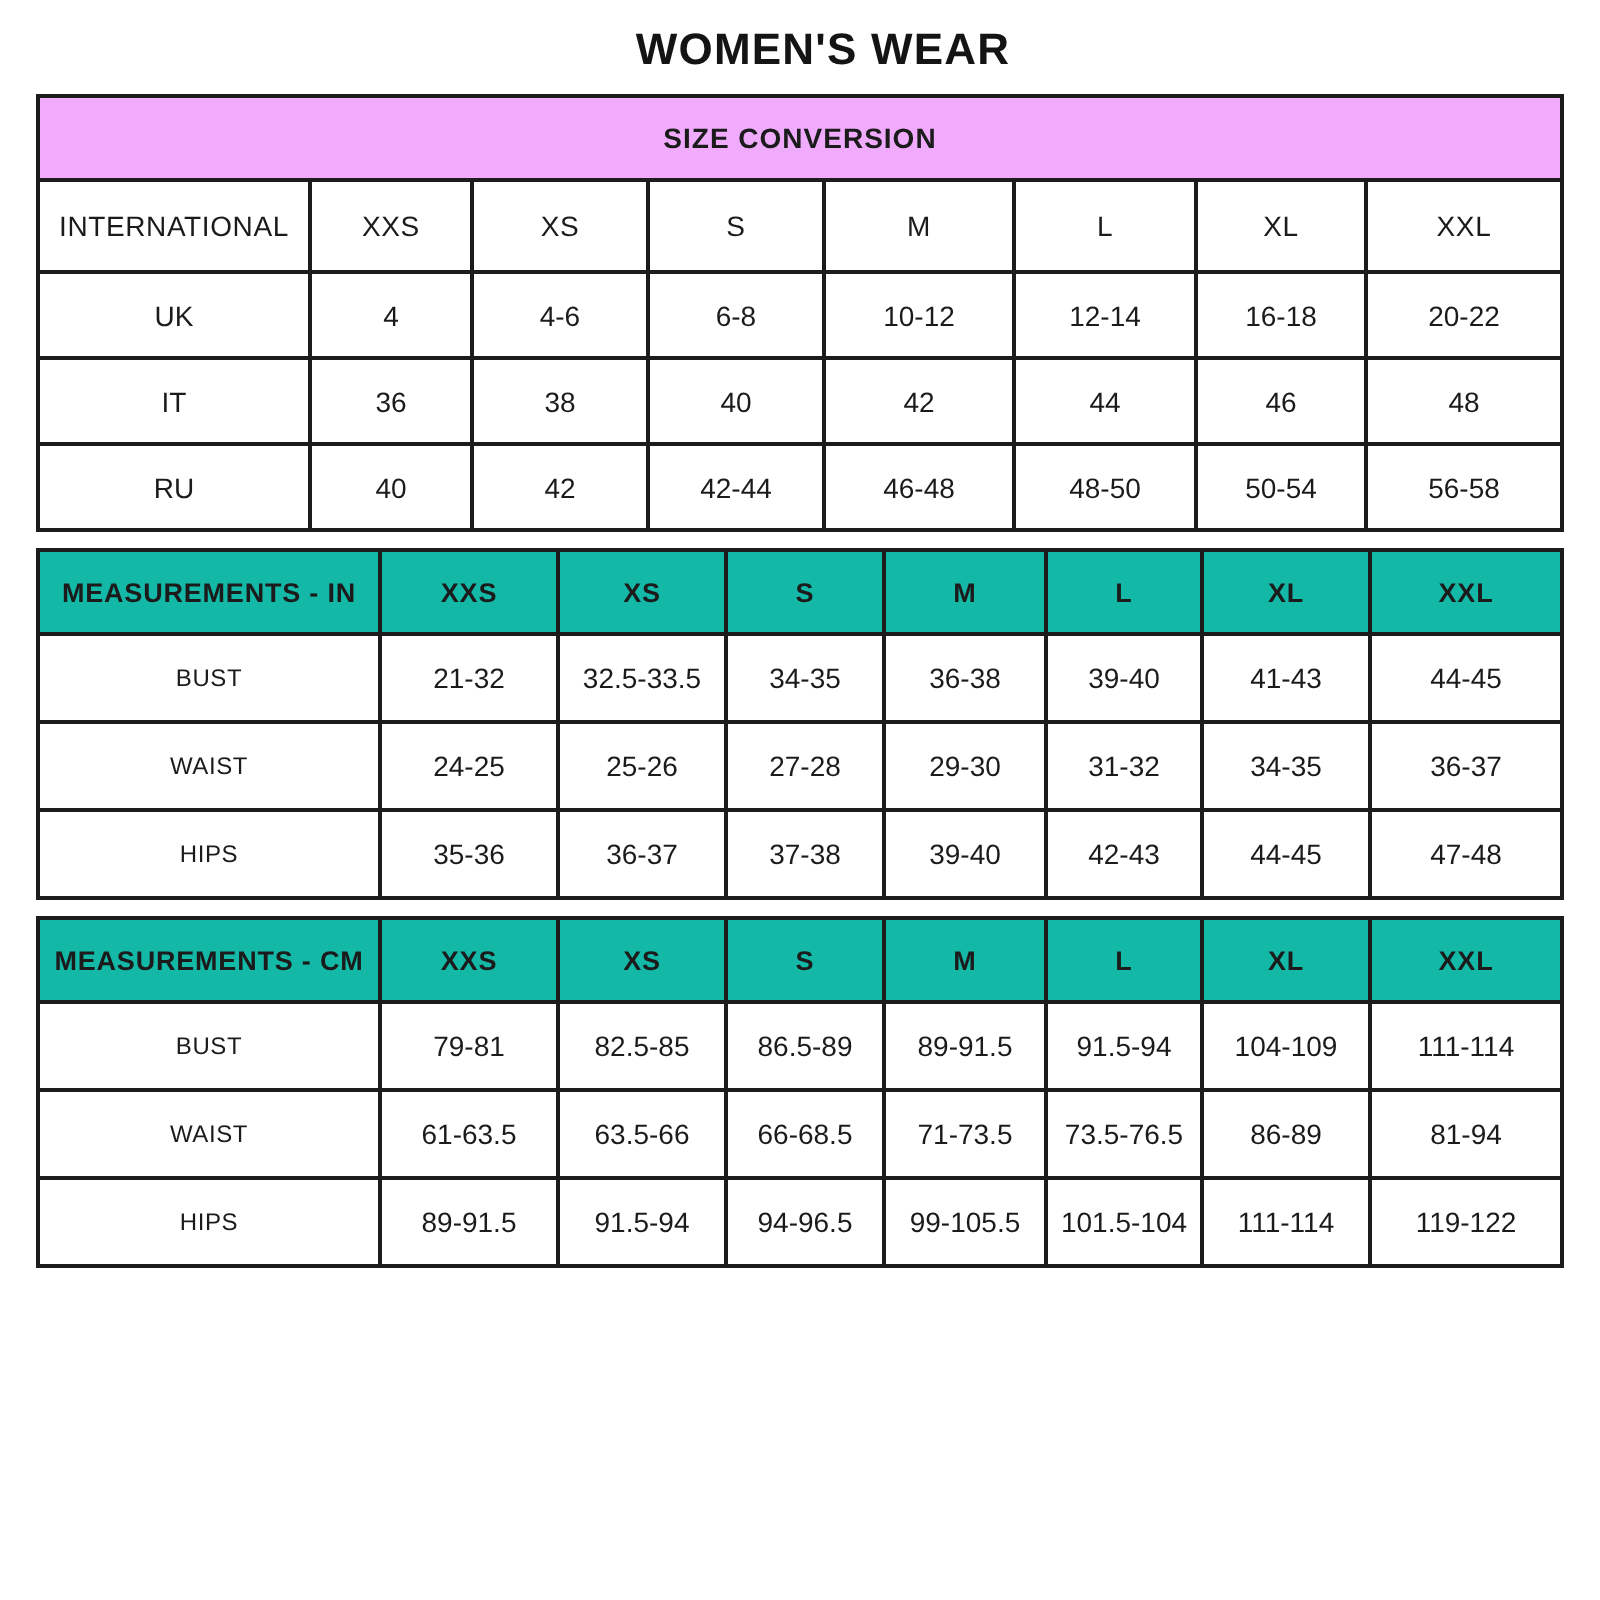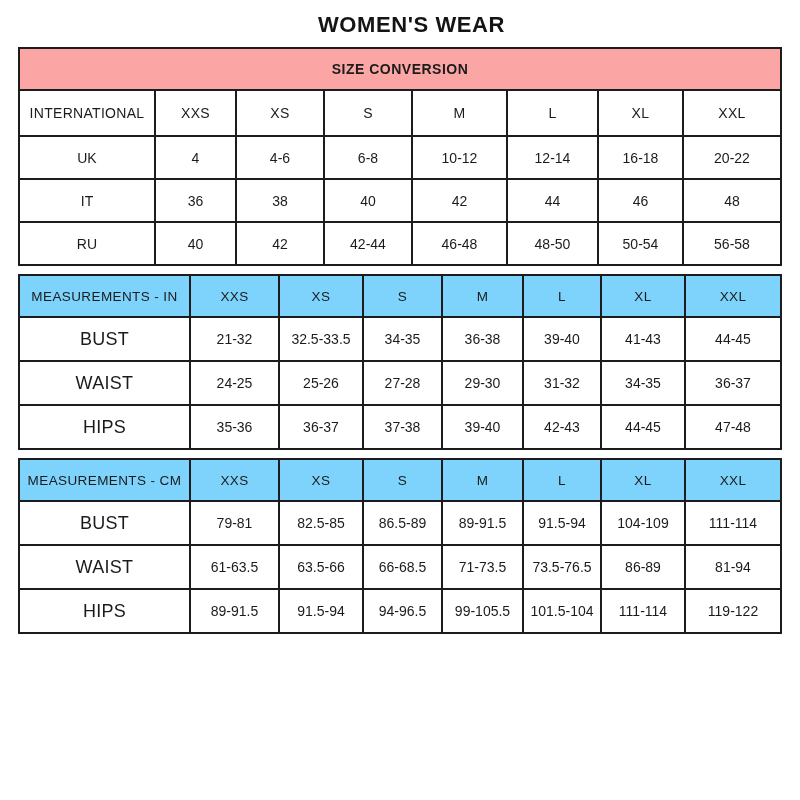--- a/index.html
+++ b/index.html
@@ -35,21 +35,21 @@
   .tbl th, .tbl td {
     border: 2px solid #1c1c1c;
     text-align: center;
     vertical-align: middle;
     padding: 0 2px;
     overflow: hidden;
     white-space: nowrap;
   }
   
   .banner-cell {
-    background: #fca5a5;
+    background: #f0abfc;
     height: 40px;
     font-size: 14px;
     font-weight: 700;
     letter-spacing: 0.5px;
   }
   .size-tbl .head-row th {
     height: 44px;
     font-size: 14px;
     font-weight: 500;
     background: #ffffff;
@@ -59,31 +59,31 @@
   .size-tbl tbody td {
     height: 41px;
     font-size: 14px;
     font-weight: 400;
     margin-top: 24px;
   }
   
   .meas-tbl .head-row th {
     height: 40px;
     font-size: 13.5px;
-    font-weight: 400;
-    background: #7dd3fc;
+    font-weight: 700;
+    background: #14b8a6;
     letter-spacing: 0.4px;
   }
   .meas-tbl tbody td {
     height: 42px;
     font-size: 14px;
     font-weight: 400;
   }
   .meas-tbl tbody td.row-label {
-    font-size: 18px;
+    font-size: 12px;
     letter-spacing: 0.3px;
   }
 </style>
 </head>
 <body>
 
 <div class="page">
 
   <h1 class="title">WOMEN'S WEAR</h1>
 

